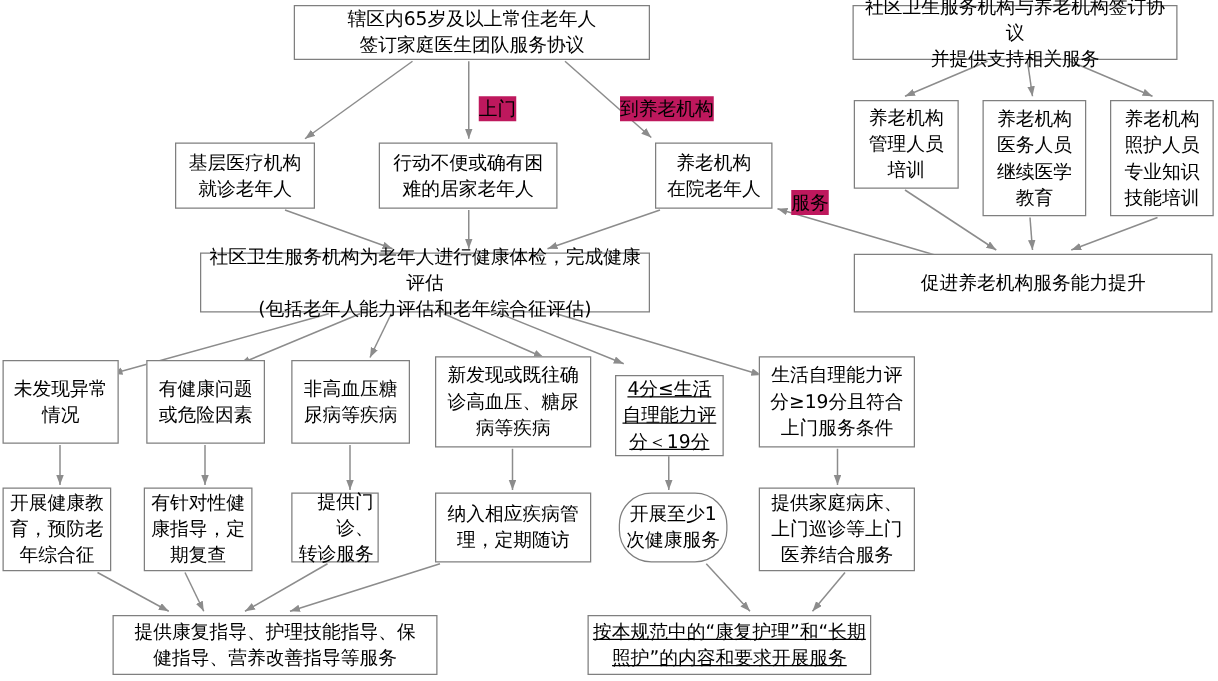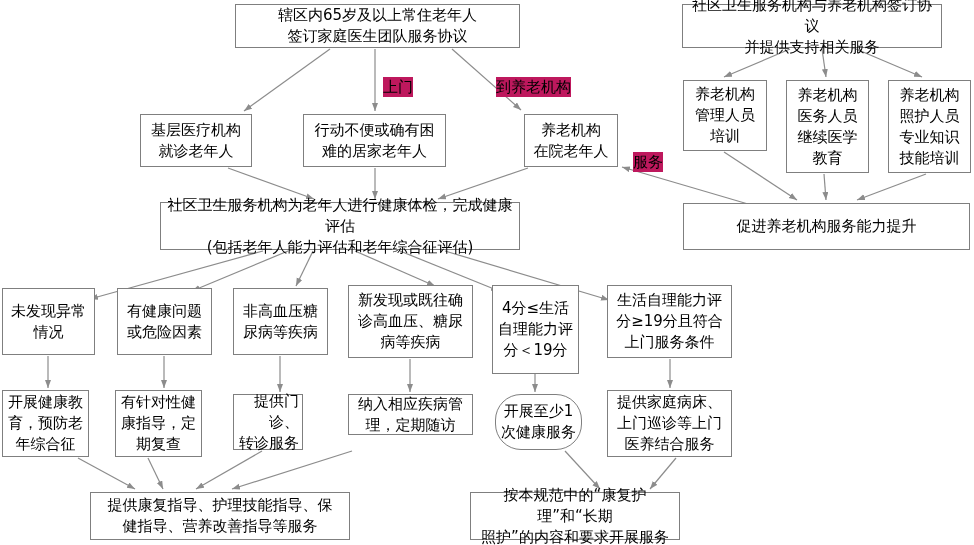--- a/index.html
+++ b/index.html
@@ -128,41 +128,41 @@
 
   <div class="node" style="left:2px;top:288px;width:93px;height:67px;">未发现异常
 情况</div>
   <div class="node" style="left:117px;top:288px;width:95px;height:67px;">有健康问题
 或危险因素</div>
   <div class="node" style="left:233px;top:288px;width:95px;height:67px;">非高血压糖
 尿病等疾病</div>
   <div class="node" style="left:348px;top:285px;width:125px;height:73px;">新发现或既往确
 诊高血压、糖尿
 病等疾病</div>
-  <div class="node" style="left:492px;top:285px;width:87px;height:89px;">4分≤生活
+  <div class="node" style="left:492px;top:300px;width:87px;height:65px;text-decoration:underline;">4分≤生活
 自理能力评
 分＜19分</div>
   <div class="node" style="left:607px;top:285px;width:125px;height:73px;">生活自理能力评
 分≥19分且符合
 上门服务条件</div>
 
   <div class="node" style="left:2px;top:390px;width:87px;height:67px;">开展健康教
 育，预防老
 年综合征</div>
   <div class="node" style="left:115px;top:390px;width:87px;height:67px;">有针对性健
 康指导，定
 期复查</div>
   <div class="node" style="left:233px;top:394px;width:70px;height:56px;text-align:right;">提供门诊、
 转诊服务</div>
-  <div class="node" style="left:348px;top:394px;width:125px;height:41px;">纳入相应疾病管
+  <div class="node" style="left:348px;top:394px;width:125px;height:56px;">纳入相应疾病管
 理，定期随访</div>
   <div class="node" style="left:495px;top:394px;width:87px;height:56px;border-radius:26px;">开展至少1
 次健康服务</div>
   <div class="node" style="left:607px;top:390px;width:125px;height:67px;">提供家庭病床、
 上门巡诊等上门
 医养结合服务</div>
 
   <div class="node" style="left:90px;top:492px;width:260px;height:48px;">提供康复指导、护理技能指导、保
 健指导、营养改善指导等服务</div>
-  <div class="node" style="left:470px;top:492px;width:210px;height:48px;">按本规范中的“康复护理”和“长期
+  <div class="node" style="left:470px;top:492px;width:227px;height:48px;text-decoration:underline;">按本规范中的“康复护理”和“长期
 照护”的内容和要求开展服务</div>
 
 </div>
 
 </body></html>

